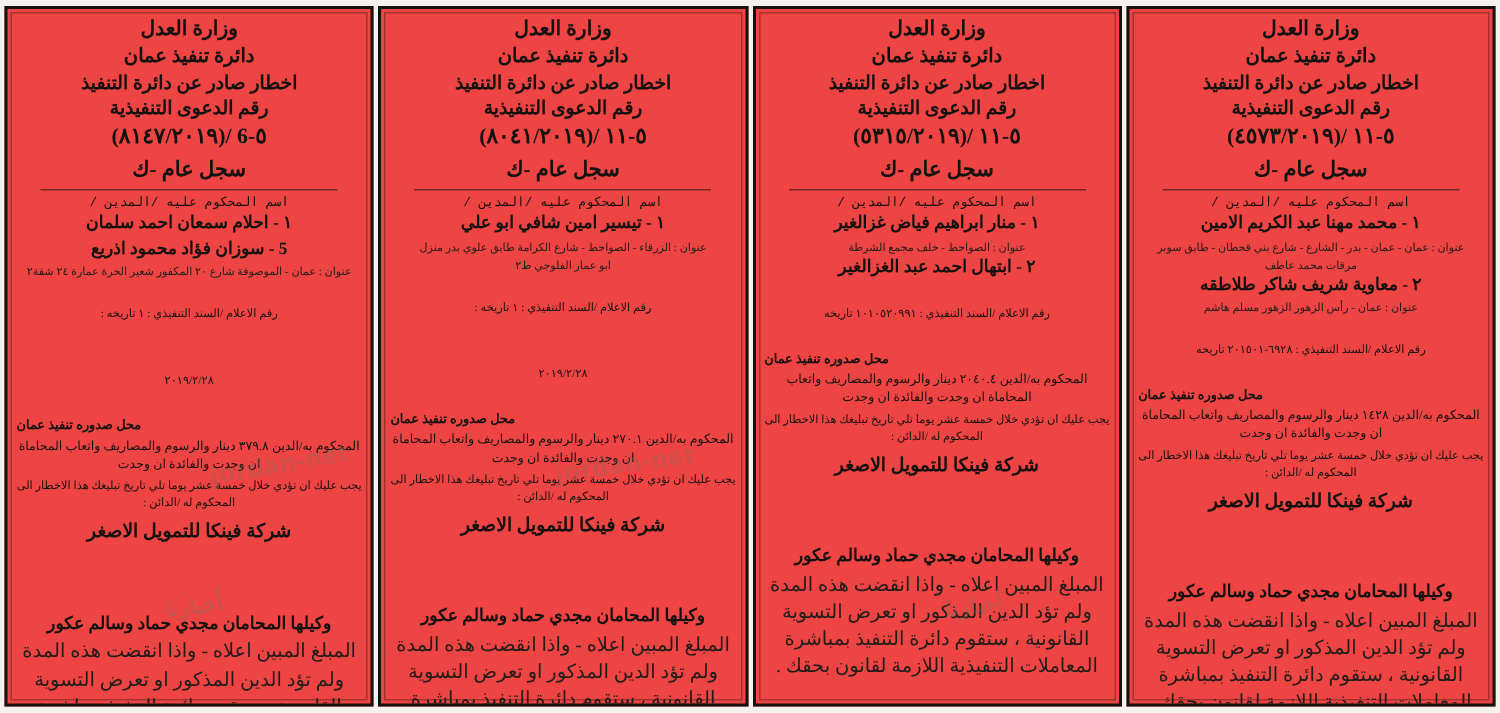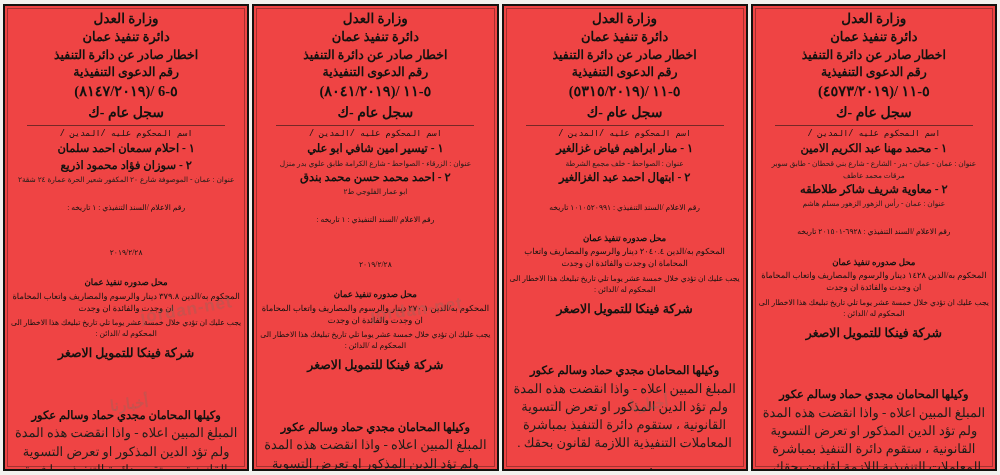--- a/index.html
+++ b/index.html
@@ -117,21 +117,21 @@
     line-height: 1.4;
     width: 100%;
     text-align: center;
     margin: 17px 0;
   }
   .office {
     font-size: 8.6px;
     font-weight: bold;
     line-height: 1.35;
     width: 100%;
-    text-align: center;
+    text-align: left;
     margin: 2px 0 1px 0;
   }
   .amount {
     font-size: 8.4px;
     line-height: 1.45;
     width: 100%;
     text-align: center;
     margin: 1px 0;
   }
   .warn {
@@ -243,21 +243,20 @@
     <div class="ministry">وزارة العدل</div>
     <div class="dept">دائرة تنفيذ عمان</div>
     <div class="title">اخطار صادر عن دائرة التنفيذ</div>
     <div class="case-label">رقم الدعوى التنفيذية</div>
     <div class="case-no">٥-١١ /(٨٠٤١/٢٠١٩)</div>
     <div class="register">سجل عام -ك</div>
     <div class="sep"></div>
     <div class="small-label">اسم المحكوم عليه /المدين /</div>
     <div class="party">١ - تيسير امين شافي ابو علي</div>
     <div class="addr">عنوان : الزرقاء - الصواحط - شارع الكرامة طابق علوي بدر منزل</div>
-    <div class="party">٢ - احمد محمد حسن محمد بندق</div>
     <div class="addr">ابو عمار الفلوجي ط٢</div>
     <div class="exec-line">رقم الاعلام /السند التنفيذي : ١ تاريخه :</div>
     <div class="exec-line">٢٠١٩/٢/٢٨</div>
     <div class="office">محل صدوره  تنفيذ عمان</div>
     <div class="amount">المحكوم به/الدين  ٢٧٠.١  دينار والرسوم والمصاريف واتعاب المحاماة ان وجدت والفائدة ان وجدت</div>
     <div class="warn">يجب عليك ان تؤدي خلال خمسة عشر يوما تلي تاريخ تبليغك هذا الاخطار الى المحكوم له /الدائن :</div>
     <div class="spacer"></div>
     <div class="company">شركة فينكا للتمويل الاصغر</div>
     <div class="lawyer">وكيلها المحامان مجدي حماد وسالم عكور</div>
     <div class="footnote">المبلغ المبين اعلاه - واذا انقضت هذه المدة ولم تؤد الدين المذكور او تعرض التسوية القانونية ، ستقوم دائرة التنفيذ بمباشرة المعاملات التنفيذية اللازمة لقانون بحقك .</div>
@@ -267,21 +266,21 @@
   <div class="notice">
     <div class="ministry">وزارة العدل</div>
     <div class="dept">دائرة تنفيذ عمان</div>
     <div class="title">اخطار صادر عن دائرة التنفيذ</div>
     <div class="case-label">رقم الدعوى التنفيذية</div>
     <div class="case-no">٥-6 /(٨١٤٧/٢٠١٩)</div>
     <div class="register">سجل عام -ك</div>
     <div class="sep"></div>
     <div class="small-label">اسم المحكوم عليه /المدين /</div>
     <div class="party">١ - احلام سمعان احمد سلمان</div>
-    <div class="party">٢ - سوزان فؤاد محمود اذريع</div>
+    <div class="party">5 - سوزان فؤاد محمود اذريع</div>
     <div class="addr">عنوان : عمان - الموصوفة شارع ٢٠ المكفور شعير الحرة عمارة ٢٤ شقة٢</div>
     <div class="exec-line">رقم الاعلام /السند التنفيذي : ١  تاريخه :</div>
     <div class="exec-line">٢٠١٩/٢/٢٨</div>
     <div class="office">محل صدوره  تنفيذ عمان</div>
     <div class="amount">المحكوم به/الدين  ٣٧٩.٨  دينار والرسوم والمصاريف واتعاب المحاماة ان وجدت والفائدة ان وجدت</div>
     <div class="warn">يجب عليك ان تؤدي خلال خمسة عشر يوما تلي تاريخ تبليغك هذا الاخطار الى المحكوم له /الدائن :</div>
     <div class="spacer"></div>
     <div class="company">شركة فينكا للتمويل الاصغر</div>
     <div class="lawyer">وكيلها المحامان مجدي حماد وسالم عكور</div>
     <div class="footnote">المبلغ المبين اعلاه - واذا انقضت هذه المدة ولم تؤد الدين المذكور او تعرض التسوية القانونية ، ستقوم دائرة التنفيذ بمباشرة المعاملات التنفيذية اللازمة لقانون بحقك .</div>

